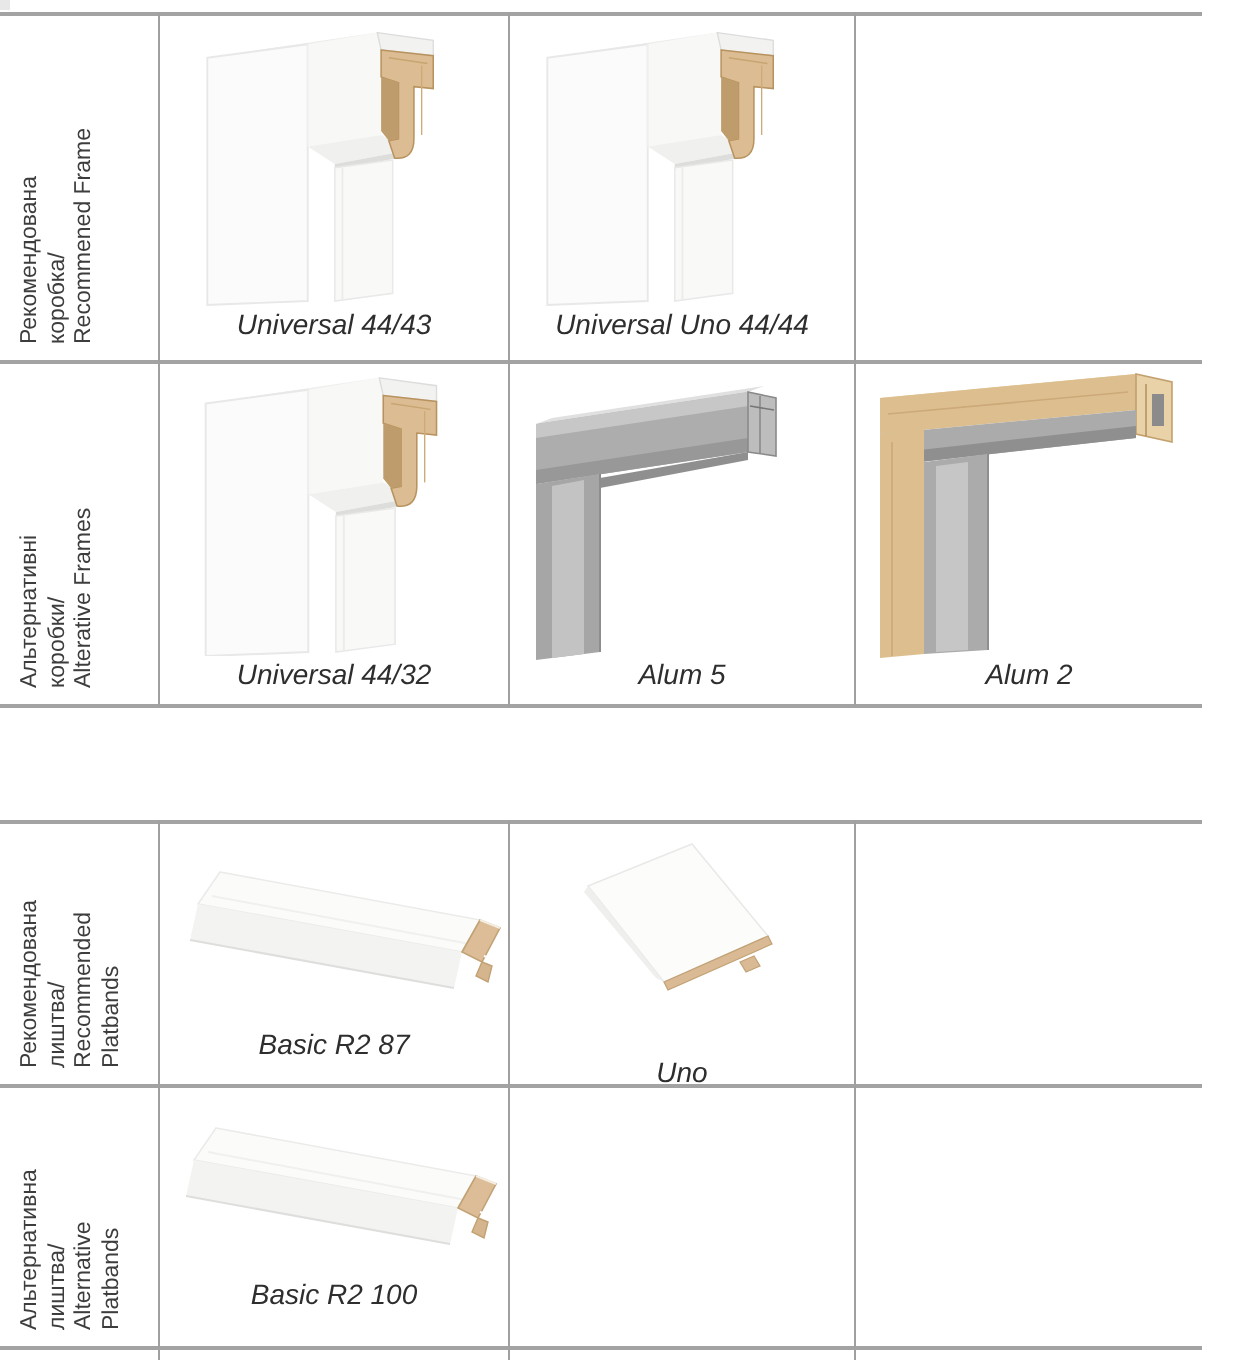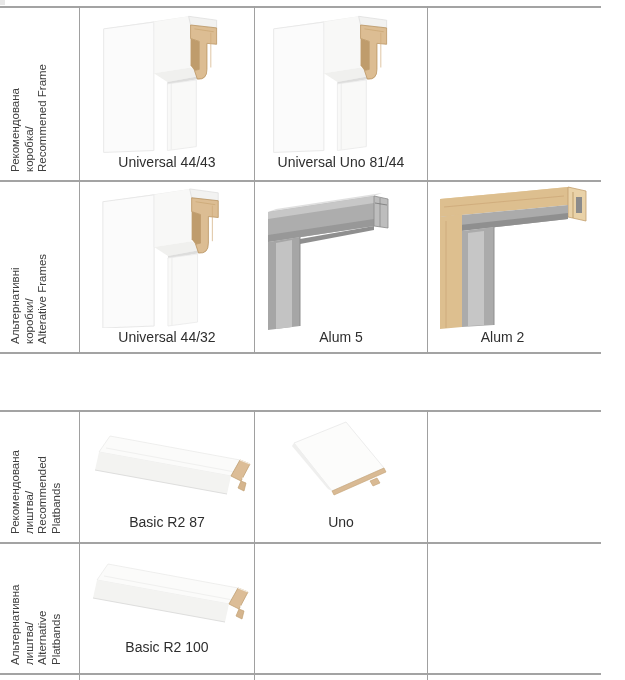--- a/index.html
+++ b/index.html
@@ -10,20 +10,21 @@
   .hline { position:absolute; height:2px; background:#a3a3a3; left:0; width:601px; }
   .vline { position:absolute; width:1px; background:#a0a0a0; }
   .vlabel {
     position:absolute; transform:rotate(-90deg); transform-origin:0 0;
     width:168px; font-size:11.5px; line-height:13.5px; color:#3d3d3d;
     text-align:left; white-space:nowrap;
   }
   .caption {
     position:absolute; font-size:14px; line-height:16px; color:#2e2e2e;
     text-align:center;
+    font-style:italic;
   }
   .img { position:absolute; }
   .artifact { position:absolute; left:0; top:0; width:5px; height:5px;
     background:#bdbdbd; opacity:.35; }
 </style>
 </head>
 <body>
 
 <div class="page">
 
@@ -112,42 +113,42 @@
     </div>
 
     <svg class="img" style="left:94px; top:9px" width="140" height="144" viewBox="0 0 145 148">
         <use href="#g-white-frame"></use>
       </svg>
     <div class="caption" style="left:80px; top:154px; width:174px">Universal 44/43</div>
 
     <svg class="img" style="left:264px; top:9px" width="140" height="144" viewBox="0 0 145 148">
         <use href="#g-white-frame"></use>
       </svg>
-    <div class="caption" style="left:255px; top:154px; width:172px">Universal Uno 81/44</div>
+    <div class="caption" style="left:255px; top:154px; width:172px">Universal Uno 44/44</div>
 
     <div class="vlabel" style="left:9px; top:344px">
       <div>Альтернативні</div>
       <div>коробки/</div>
       <div>Alterative Frames</div>
     </div>
 
     <svg class="img" style="left:92px; top:182px" width="145" height="146" viewBox="0 0 145 148">
         <use href="#g-white-frame"></use>
       </svg>
     <div class="caption" style="left:80px; top:329px; width:174px">Universal 44/32</div>
 
     <svg class="img" style="left:262px; top:188px" width="140" height="142" viewBox="0 0 140 142">
         <use href="#g-alum1"></use>
       </svg>
     <div class="caption" style="left:255px; top:329px; width:172px">Alum 5</div>
 
     <svg class="img" style="left:436px; top:183px" width="166" height="146" viewBox="0 0 166 146">
         <use href="#g-alum2"></use>
       </svg>
-    <div class="caption" style="left:416px; top:329px; width:173px">Alum 2</div>
+    <div class="caption" style="left:428px; top:329px; width:173px">Alum 2</div>
   </div>
 
   <div>
     <div class="hline" style="top:410px"></div>
     <div class="hline" style="top:542px"></div>
     <div class="hline" style="top:673px"></div>
     <div class="vline" style="left:79px;  top:410px; height:264px"></div>
     <div class="vline" style="left:254px; top:410px; height:264px"></div>
     <div class="vline" style="left:427px; top:410px; height:264px"></div>
 
@@ -163,21 +164,21 @@
     </div>
 
     <svg class="img" style="left:92px; top:420px" width="178" height="90" viewBox="0 0 178 90">
         <use href="#g-platband"></use>
       </svg>
     <div class="caption" style="left:80px; top:514px; width:174px">Basic R2 87</div>
 
     <svg class="img" style="left:282px; top:417px" width="112" height="96" viewBox="0 0 112 96">
         <use href="#g-uno"></use>
       </svg>
-    <div class="caption" style="left:255px; top:514px; width:172px">Uno</div>
+    <div class="caption" style="left:255px; top:528px; width:172px">Uno</div>
 
     <div class="vlabel" style="left:9px; top:665px">
       <div>Альтернативна</div>
       <div>лиштва/</div>
       <div>Alternative</div>
       <div>Platbands</div>
     </div>
 
     <svg class="img" style="left:90px; top:548px" width="178" height="90" viewBox="0 0 178 90">
         <use href="#g-platband"></use>

